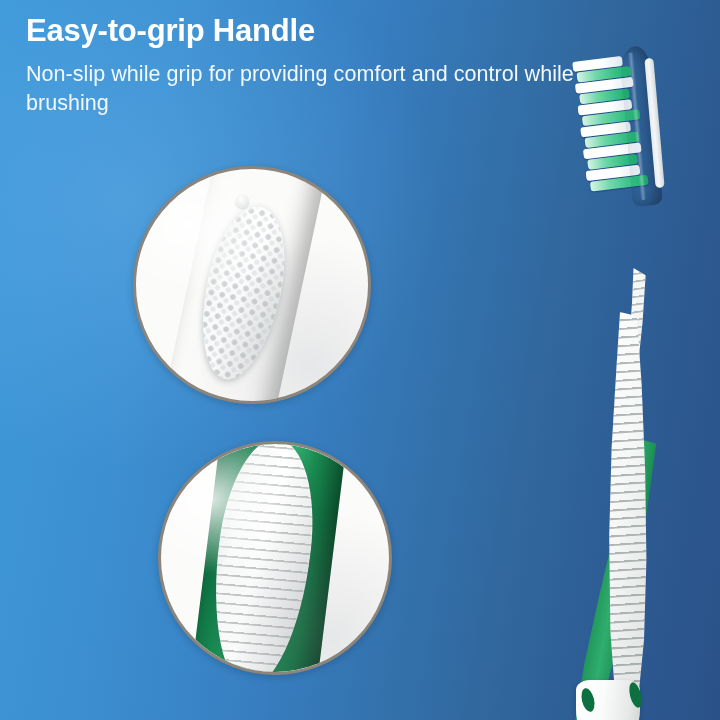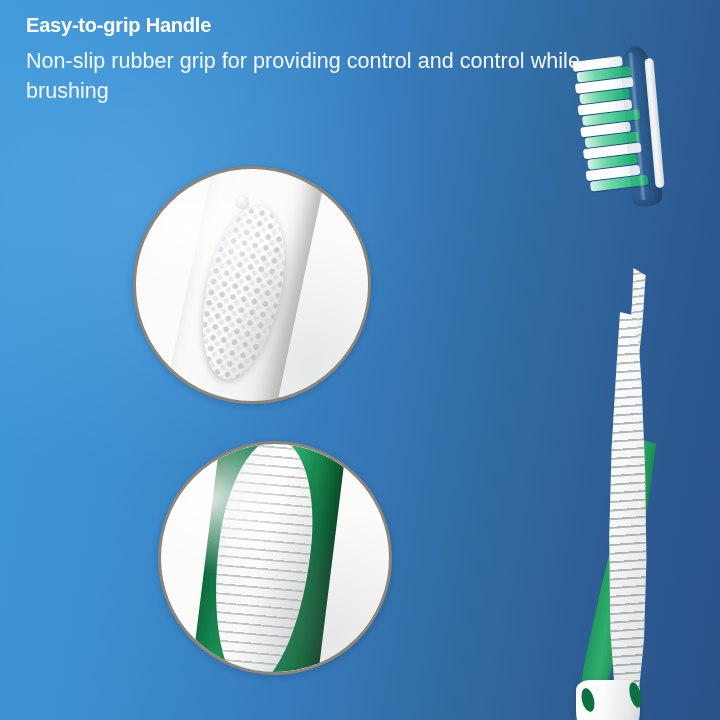--- a/index.html
+++ b/index.html
@@ -13,21 +13,21 @@
     background:linear-gradient(100deg,#3f99da 0%,#3c90d2 22%,#377ec0 45%,#31699f 70%,#2c5990 88%,#2a5289 100%);
   }
   .stage:after{
     content:"";position:absolute;inset:0;pointer-events:none;
     background:radial-gradient(ellipse 70% 60% at 18% 28%,rgba(120,190,240,.30),rgba(0,0,0,0) 62%);
   }
 
   
   .textwrap{position:absolute;left:26px;top:14px;width:560px;z-index:40;}
   .title{
-    font-size:20px;font-weight:bold;color:#ffffff;letter-spacing:-.2px;
+    font-size:31px;font-weight:bold;color:#ffffff;letter-spacing:-.2px;
     line-height:1.12;margin:0 0 11px 0;
   }
   .subtitle{
     font-size:21.5px;font-weight:normal;color:#f2f8fd;line-height:1.38;
     margin:0;letter-spacing:.05px;
   }
 
   
   .callout{
     position:absolute;border-radius:50%;overflow:hidden;
@@ -178,21 +178,21 @@
   #tip-acc-left{left:42px;top:648px;transform:rotate(-14deg);}
   #tip-acc-right{left:90px;top:642px;transform:rotate(-14deg);width:11px;height:26px;}
 </style>
 </head>
 <body>
 
 <div class="stage">
 
   <div class="textwrap">
     <h1 class="title">Easy-to-grip Handle</h1>
-    <p class="subtitle">Non-slip rubber grip for providing control and control while brushing</p>
+    <p class="subtitle">Non-slip while grip for providing comfort and control while brushing</p>
   </div>
 
   <div class="callout" id="callout-top">
     <div class="inner">
       <div class="c1-handle"></div>
       <div class="c1-pad"></div>
       <div class="c1-dot"></div>
     </div>
     <div class="shade"></div>
   </div>

